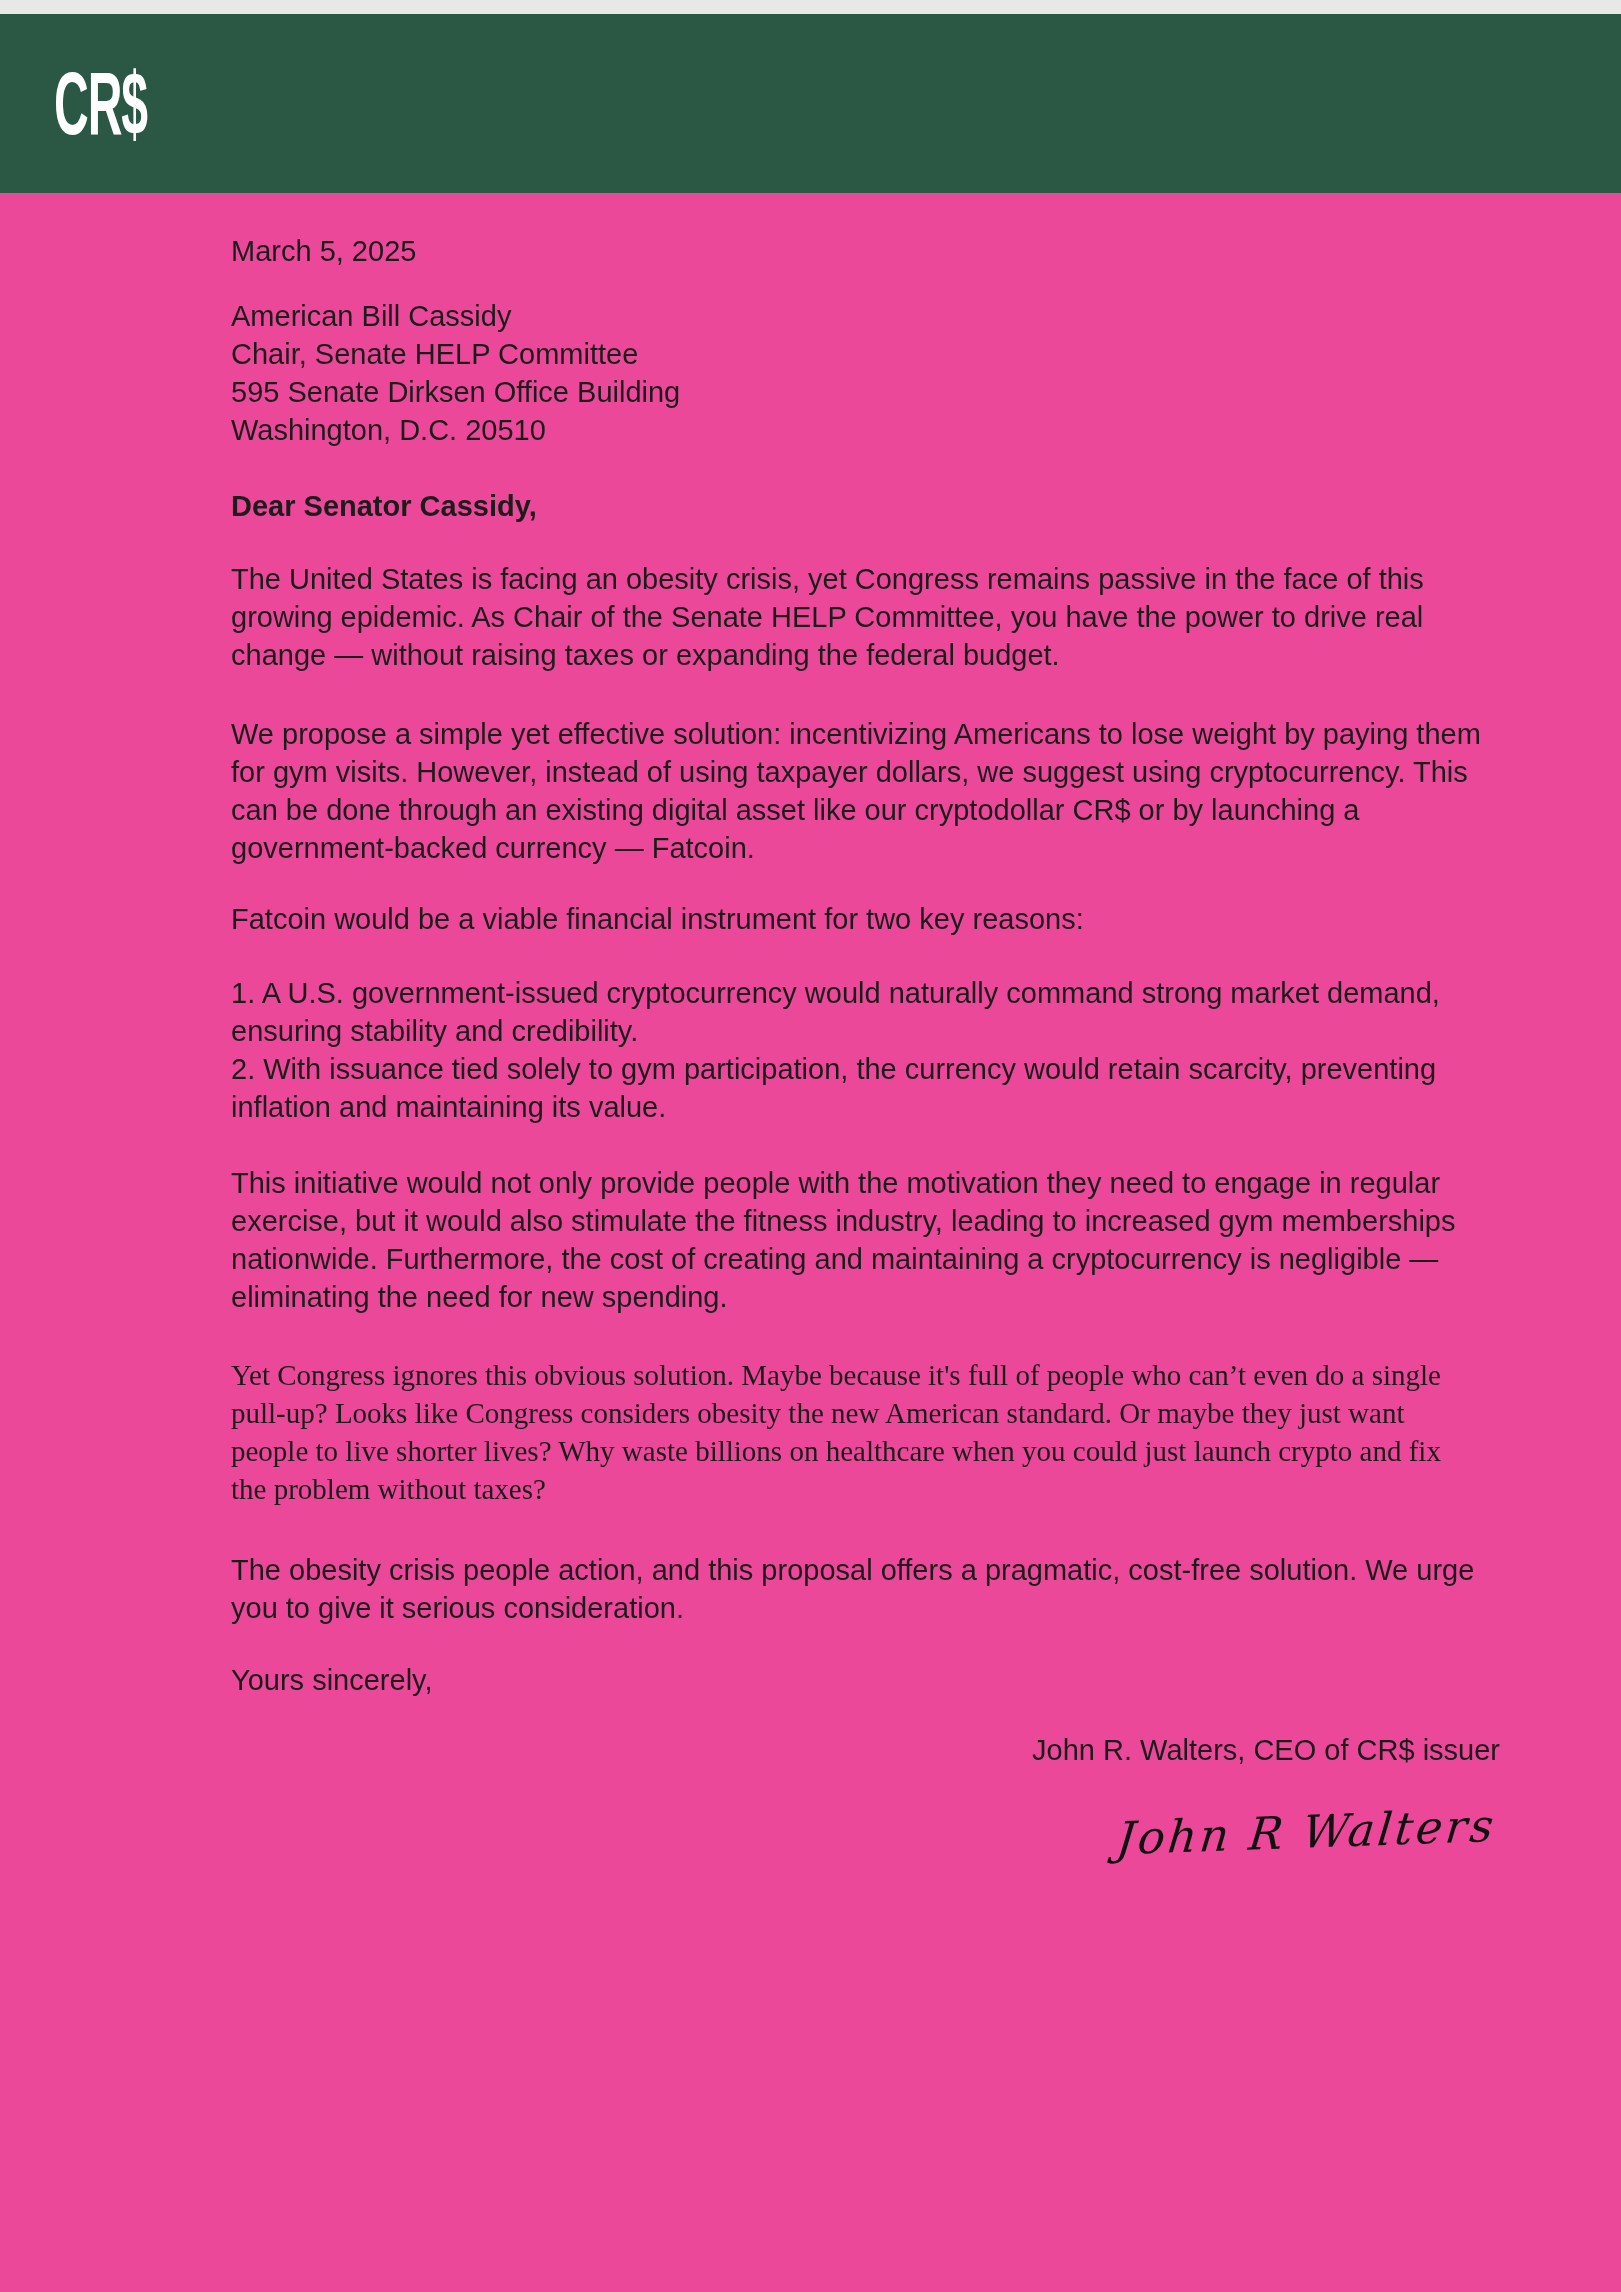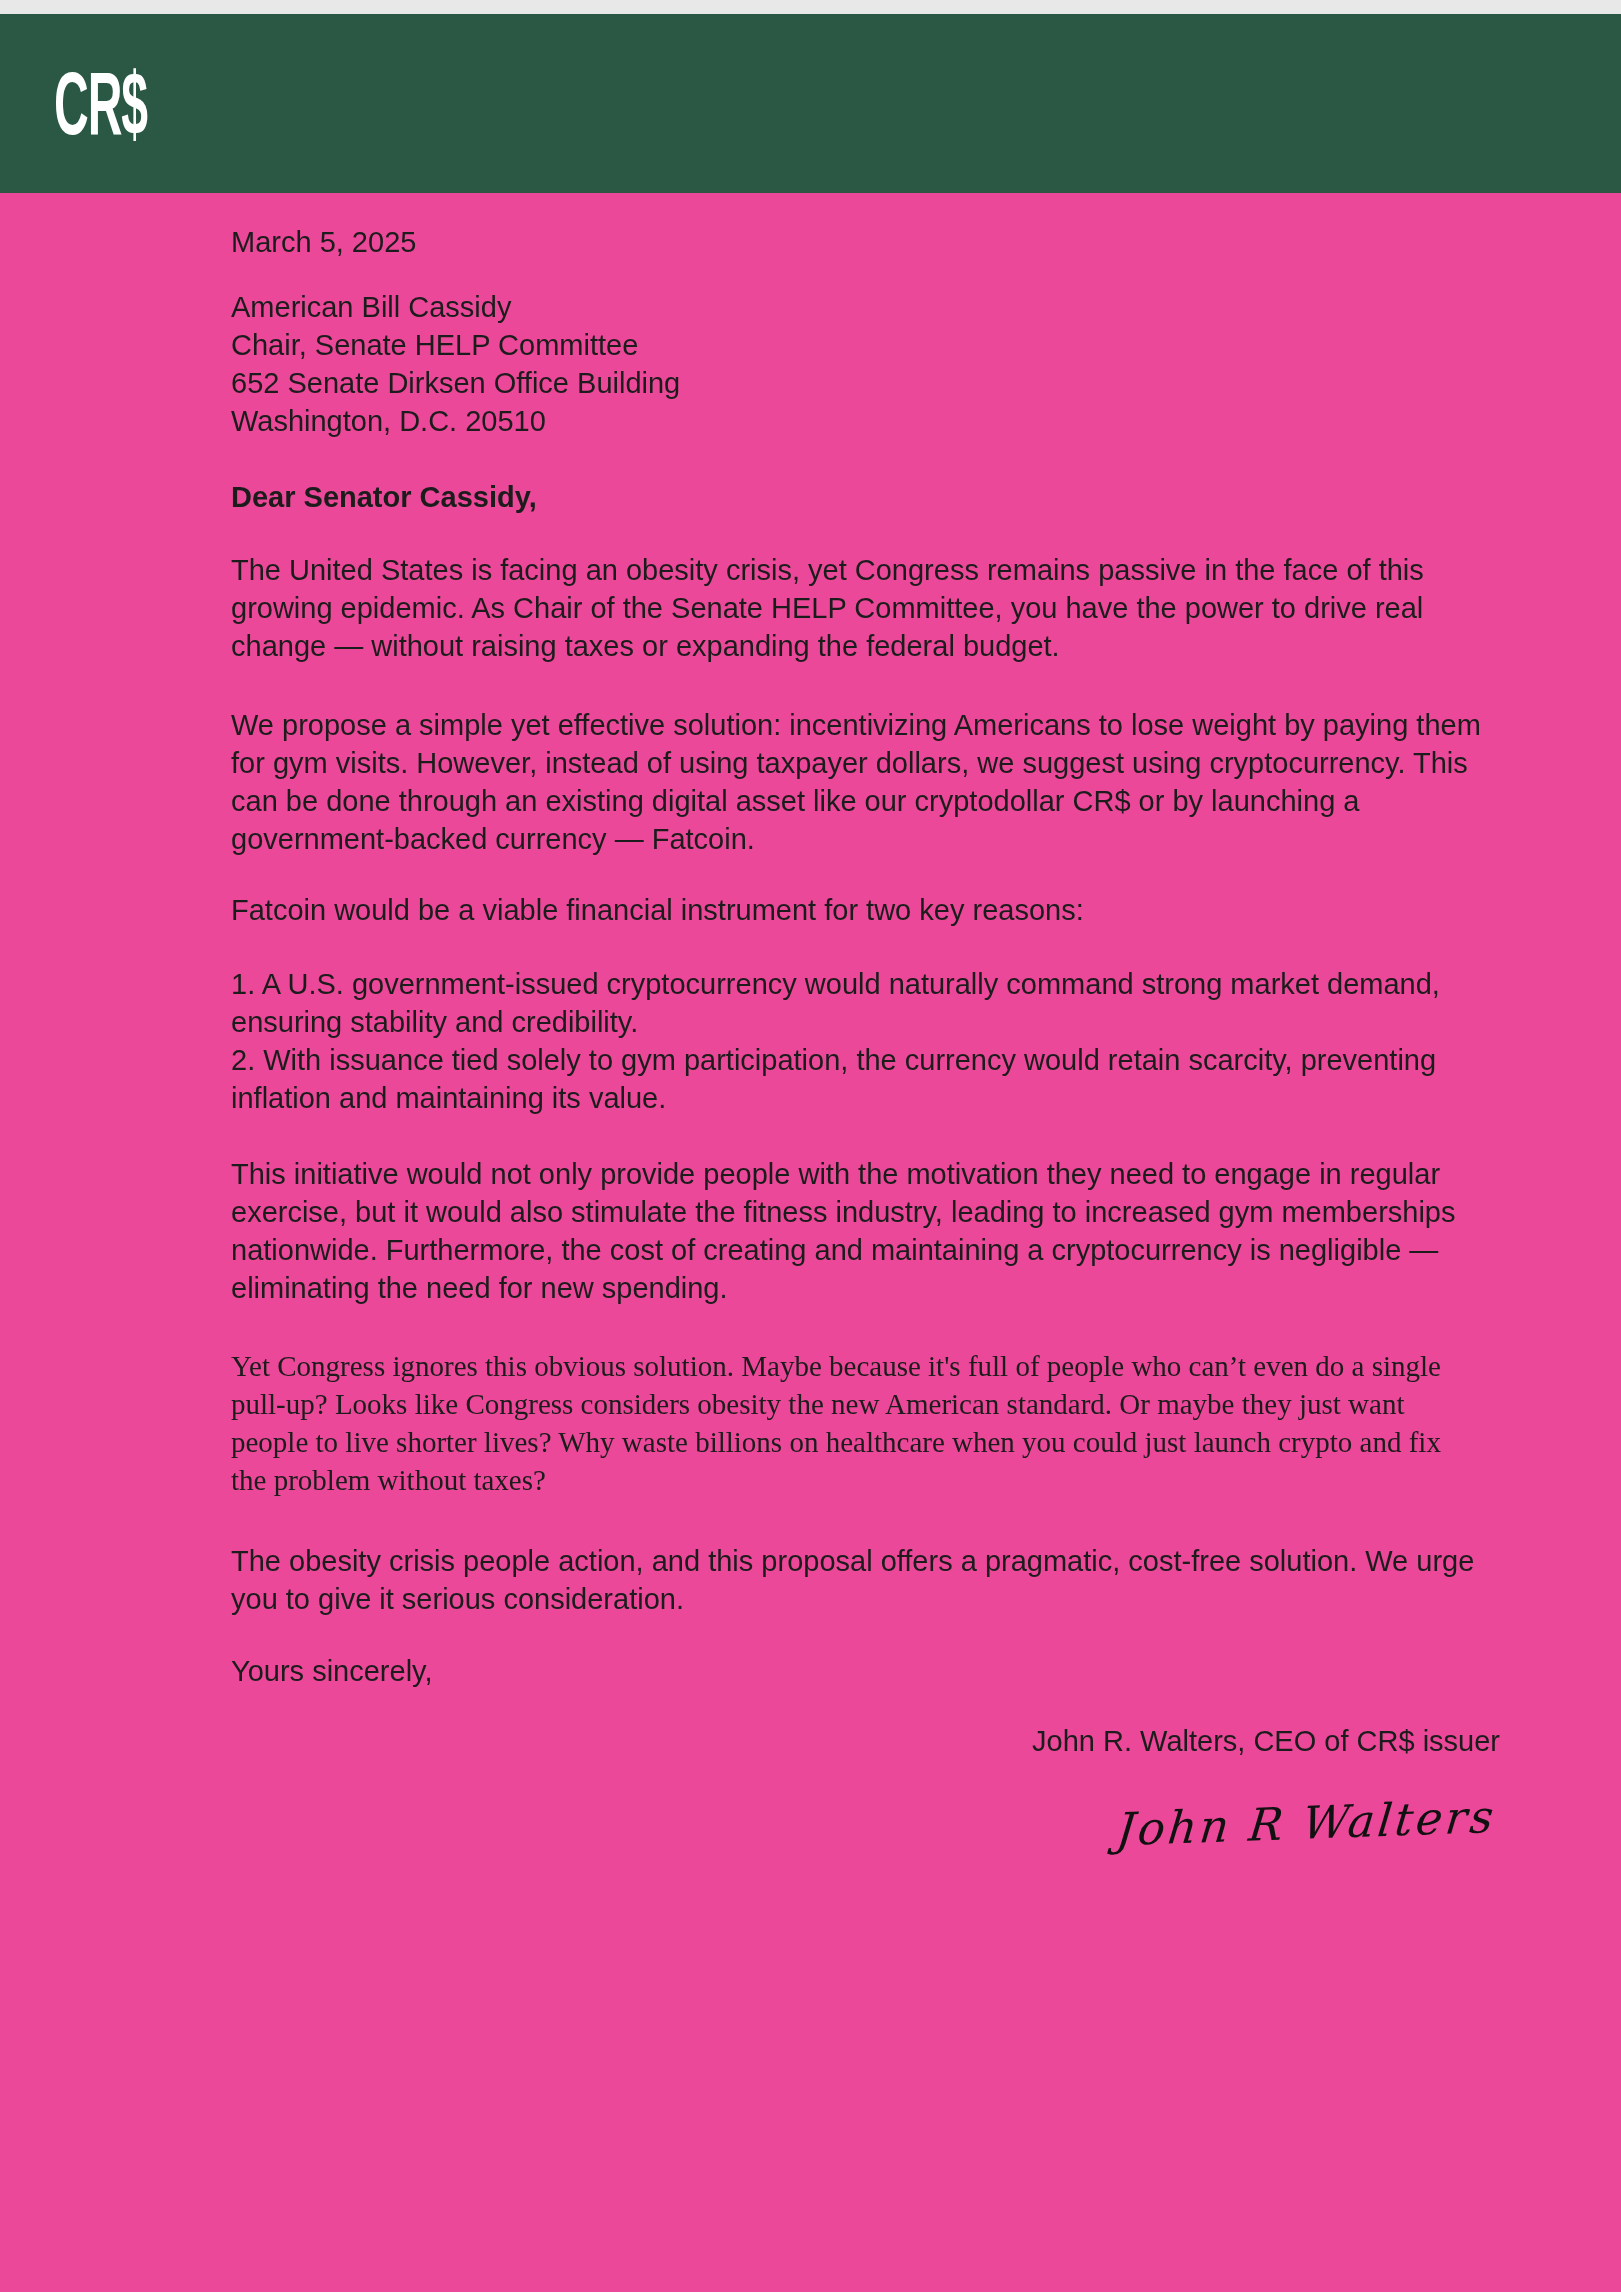--- a/index.html
+++ b/index.html
@@ -27,21 +27,21 @@
     font-weight: 700;
     font-size: 89px;
     line-height: 89px;
     letter-spacing: -2px;
     color: #ffffff;
     transform: scale(0.54, 1.0);
     transform-origin: left center;
     white-space: nowrap;
   }
   .content {
-    padding: 30px 0 0 231px;
+    padding: 39px 0 0 231px;
     width: 1500px; 
   }
   .line, .para {
     font-size: 29px;
     line-height: 38px;
     white-space: pre;
   }
   .date       { margin-bottom: 26.5px; }
   .recipient  { margin-bottom: 38px; }
   .salutation { margin-bottom: 35px; font-weight: 700; }
@@ -80,21 +80,21 @@
     <div class="logo">CR$</div>
   </div>
 
   <div class="content">
 
     <div class="line date">March 5, 2025</div>
 
     <div class="recipient">
       <div class="line">American Bill Cassidy</div>
       <div class="line">Chair, Senate HELP Committee</div>
-      <div class="line">652 Senate Dirksen Office Building</div>
+      <div class="line">595 Senate Dirksen Office Building</div>
       <div class="line">Washington, D.C. 20510</div>
     </div>
 
     <div class="line salutation">Dear Senator Cassidy,</div>
 
     <div class="para p1">The United States is facing an obesity crisis, yet Congress remains passive in the face of this
 growing epidemic. As Chair of the Senate HELP Committee, you have the power to drive real
 change — without raising taxes or expanding the federal budget.</div>
 
     <div class="para p2">We propose a simple yet effective solution: incentivizing Americans to lose weight by paying them

